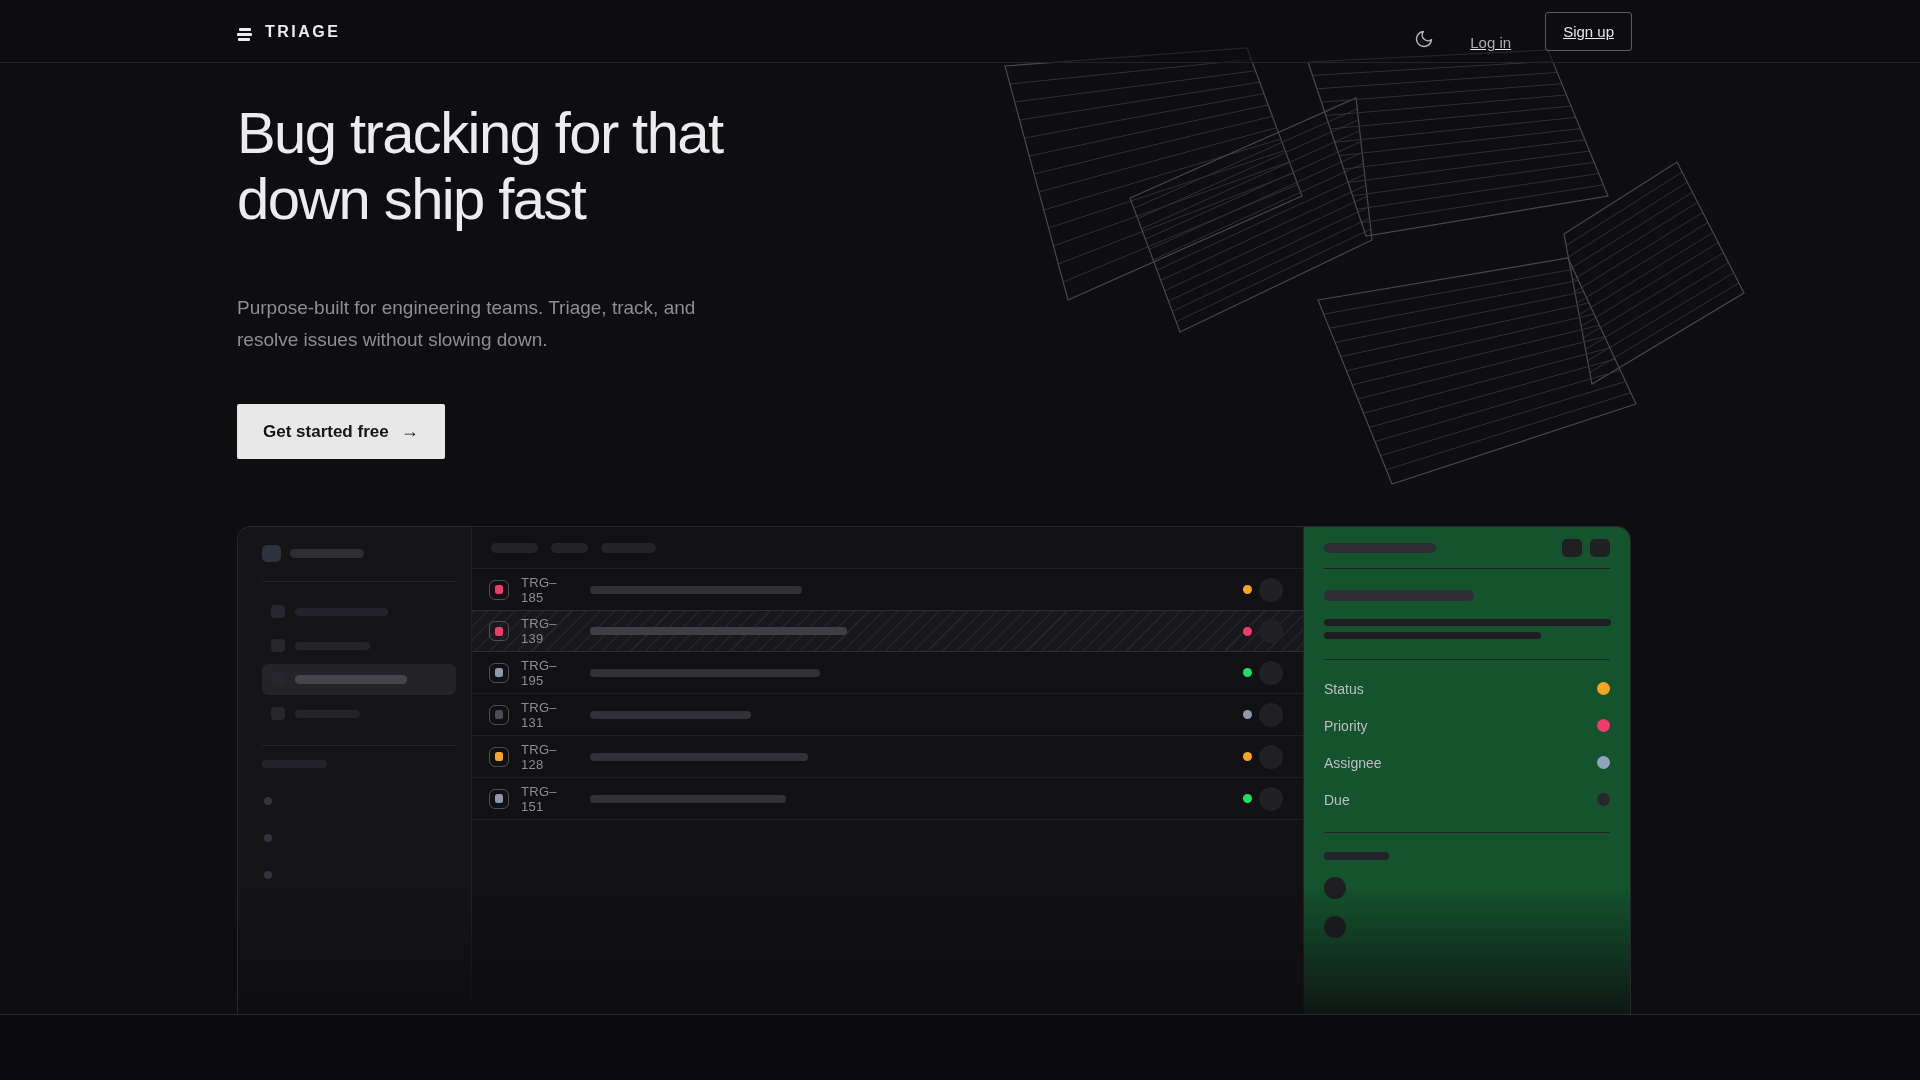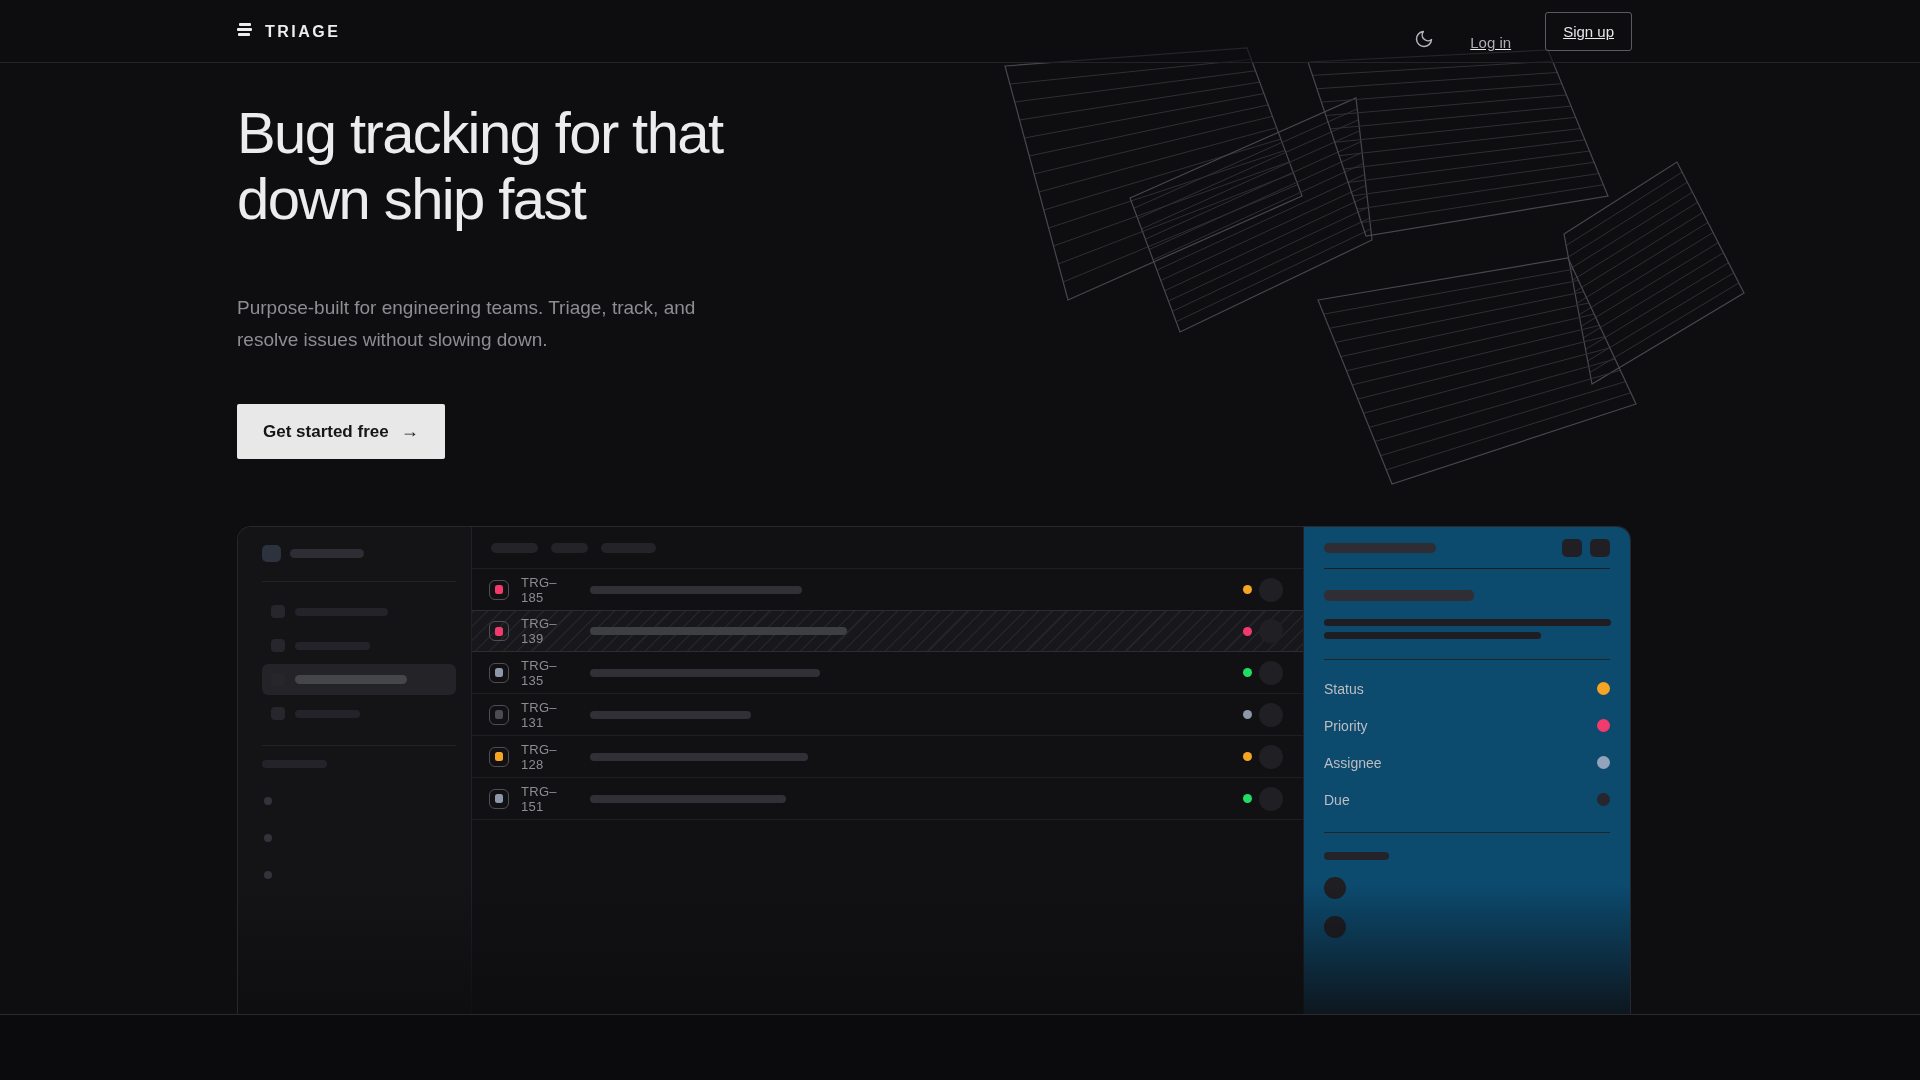--- a/index.html
+++ b/index.html
@@ -15,21 +15,21 @@
   
   .nav {
     position:absolute; top:0; left:0; width:1920px; height:63px;
     border-bottom:1px solid #232327; z-index:5;
     background:rgba(14,14,16,0.6);
   }
   .nav-inner {
     position:absolute; left:237px; right:288px; top:0; height:63px;
     display:flex; align-items:center; justify-content:space-between;
   }
-  .brand { display:flex; align-items:flex-start; gap:12px; cursor:pointer; }
+  .brand { display:flex; align-items:flex-end; gap:12px; cursor:pointer; }
   .logo-mark { display:flex; flex-direction:column; gap:2px; width:16px; }
   .logo-mark i { display:block; height:3px; border-radius:1px; background:#ededf0; }
   .logo-mark i:nth-child(1){ width:12px; margin-left:2px; }
   .logo-mark i:nth-child(2){ width:15px; }
   .logo-mark i:nth-child(3){ width:12px; margin-left:1px; }
   .brand-text { font-size:16px; font-weight:700; letter-spacing:2.5px; color:#ededf0; }
   .nav-right { display:flex; align-items:flex-end; gap:34px;text-decoration:underline; }
   .theme-btn { background:none; border:none; cursor:pointer; display:flex; align-items:center; padding:2px; }
   .login-link { font-size:15px; color:#aeaeb4; text-decoration:none; cursor:pointer; }
   .signup-btn {
@@ -101,21 +101,21 @@
     display:flex; align-items:center; justify-content:center; flex:none; margin-right:12px;
   }
   .pri-dot { width:8px; height:9px; border-radius:2.5px; }
   .issue-id { width:58px; font-size:13px; letter-spacing:0.3px; color:#8c8c92; flex:none; }
   .issue-bar { height:8px; border-radius:99px; background:#303036; margin-left:11px; }
   .issue-row.selected .issue-bar { background:#3e3e45; }
   .row-spacer { flex:1; }
   .status-dot { width:9px; height:9px; border-radius:50%; flex:none; }
   .row-avatar { width:24px; height:24px; border-radius:50%; background:#1f1f24; flex:none; margin-left:7px; }
   
-  .mk-detail { background:#0c4a6e; padding:0 20px;text-align:right; }
+  .mk-detail { background:#14532d; padding:0 20px;text-align:right; }
   .detail-head { height:42px; display:flex; align-items:center; border-bottom:1px solid #1e1e23; }
   .detail-head .sk { width:112px; height:10px; }
   .dh-spacer { flex:1; }
   .dh-btn { width:20px; height:18px; border-radius:5px; background:#1f1f24; border:none; margin-left:8px; cursor:pointer; }
   .detail-title { margin-top:21px; width:150px; height:11px; background:#2e2e34; border-radius:5px; }
   .detail-line { height:7px; border-radius:4px; background:#1d1d22; }
   .detail-div { height:1px; background:#232328; margin-top:20px; }
   .prop-row { height:37px; display:flex; align-items:center; justify-content:space-between; }
   .prop-rows { padding-top:10px; }
   .prop-label { font-size:14px; color:#bdbdc3; }
@@ -301,21 +301,21 @@
     <span class="row-spacer"></span>
     <span class="status-dot" style="background: rgb(242, 58, 109);"></span>
     <span class="row-avatar"></span>
   </div>
 
 
   <div class="issue-row">
     <span class="pri-icon">
             <span class="pri-dot" style="background: rgb(142, 152, 171);"></span>
           </span>
-    <span class="issue-id">TRG–135</span>
+    <span class="issue-id">TRG–195</span>
     <span class="issue-bar" style="width: 230px;"></span>
     <span class="row-spacer"></span>
     <span class="status-dot" style="background: rgb(33, 221, 99);"></span>
     <span class="row-avatar"></span>
   </div>
 
   <div class="issue-row">
     <span class="pri-icon">
             <span class="pri-dot" style="background: rgb(75, 75, 83);"></span>
           </span>

